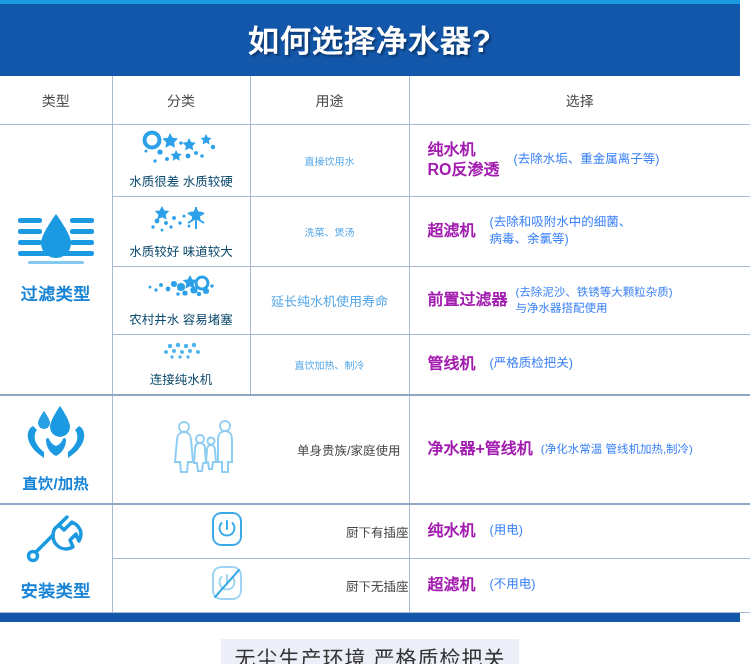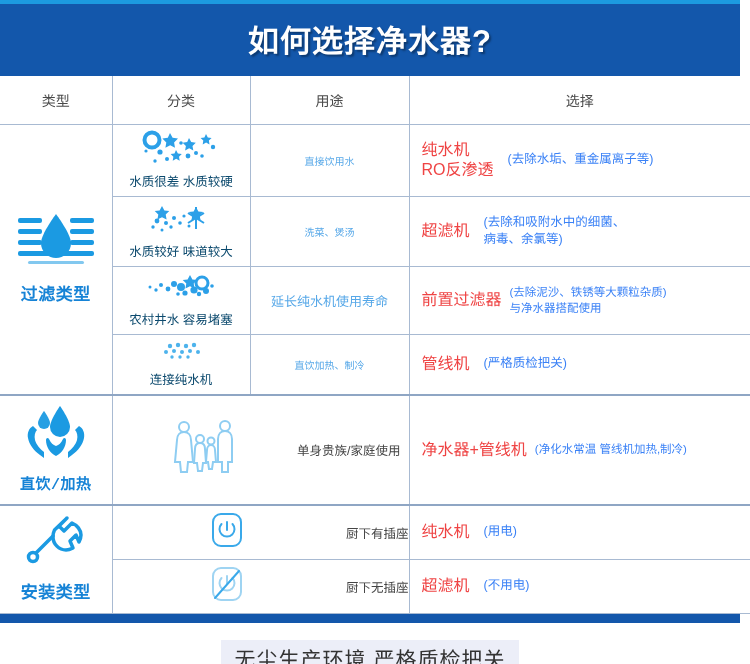--- a/index.html
+++ b/index.html
@@ -60,21 +60,20 @@
     padding: 6px 2px 10px;
     border-left: none !important;
   }
   .type-icon { display:block; margin: 0 auto 4px; }
   .type-label {
     color: #1683d6;
     font-weight: bold;
     font-size: 17px;
     letter-spacing: .5px;
     white-space: nowrap;
-    font-family: Liberation Mono, monospace;
   }
   .type-label.small { font-size: 15px; }
 
   
   .class-cell { text-align: center; padding: 5px 4px 6px; }
   .class-icon { display:block; margin: 0 auto 1px; }
   .class-text { font-size: 12.5px; color: #0c4a6e; white-space: nowrap; }
 
   
   .use-cell {
@@ -82,26 +81,27 @@
     color: #57a8e8;
     font-size: 10px;
     padding: 6px 4px;
   }
   .use-cell.sm { font-size: 13px; }
 
   
   .pick-cell { padding: 8px 10px 8px 12px; }
   .pick-flex { display: flex; align-items: center; }
   .pick-name {
-    color: #ef4444;
-    font-weight: normal;
+    color: #a21caf;
+    font-weight: bold;
     font-size: 16px;
     line-height: 1.22;
     white-space: nowrap;
     flex: 0 0 auto;
+    margin-left: 6px;
   }
   .pick-note {
     color: #3b82f6;
     font-size: 12.5px;
     line-height: 1.4;
     margin-left: 14px;
   }
   .pick-note.tight { margin-left: 8px; font-size: 11.5px; white-space: nowrap; }
 
   

